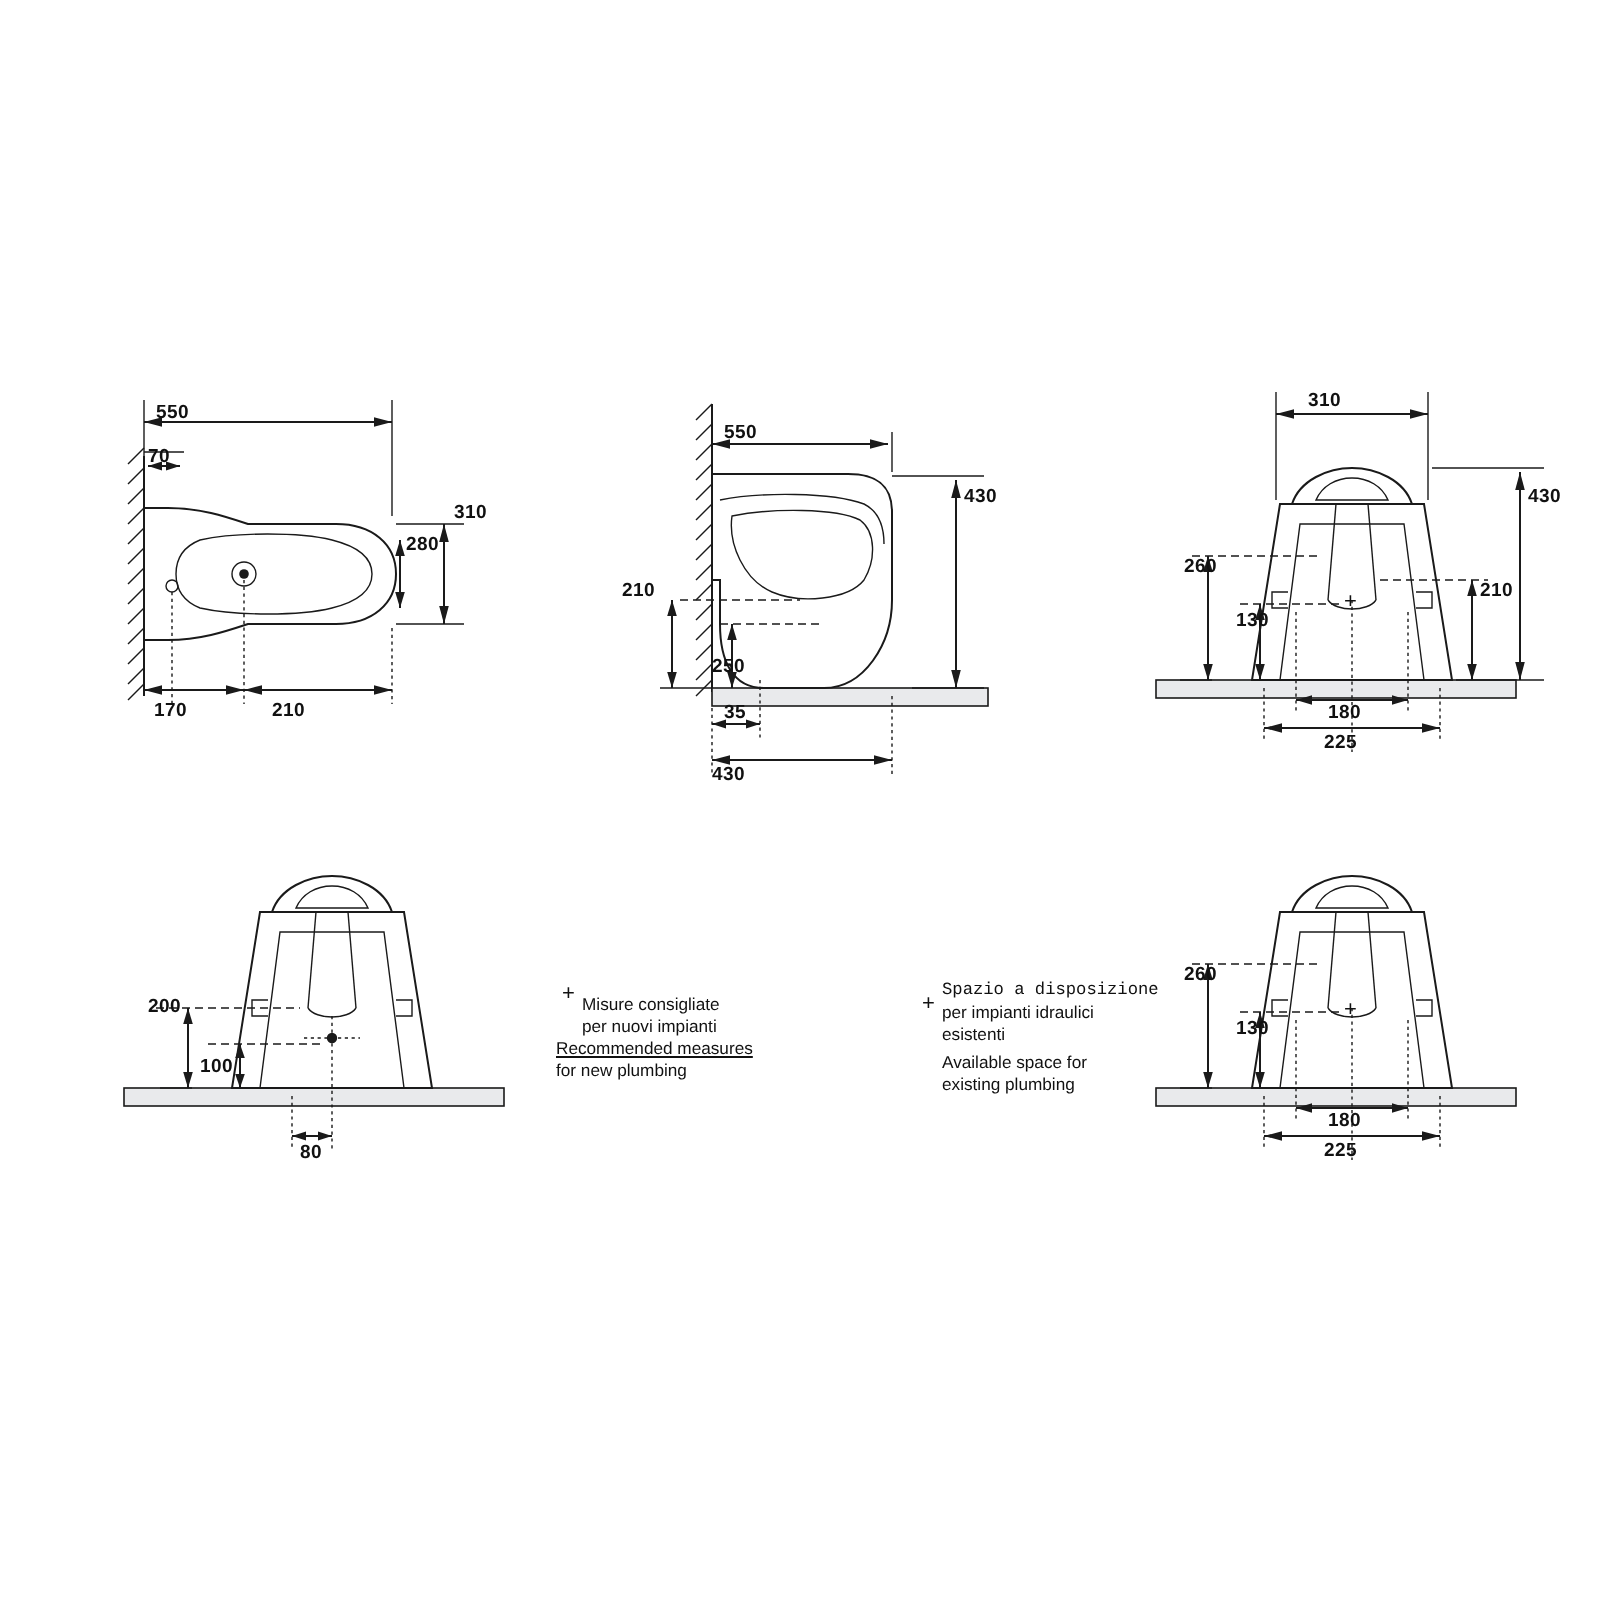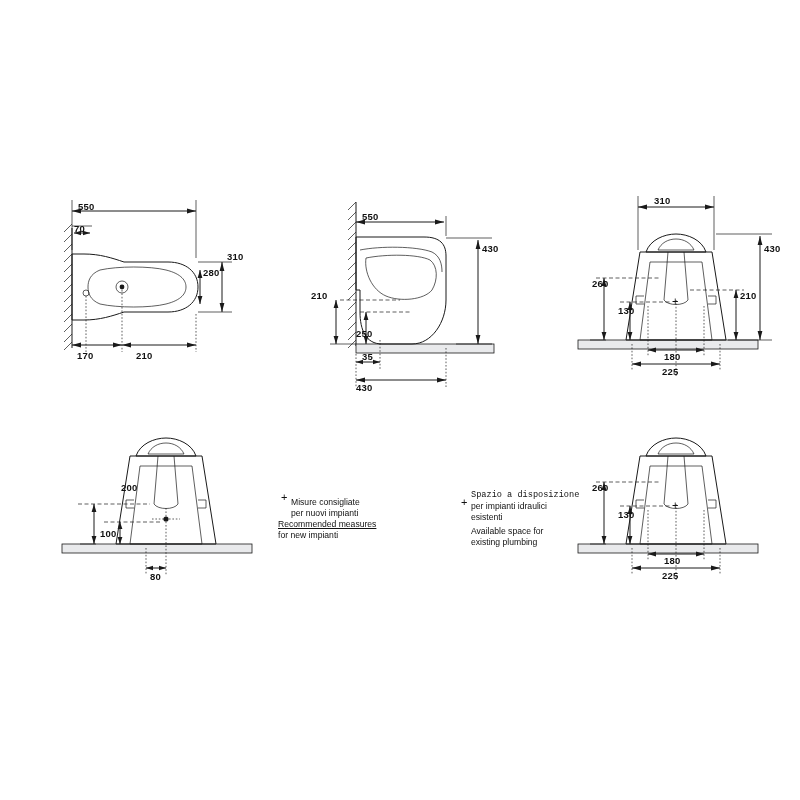--- a/index.html
+++ b/index.html
@@ -350,34 +350,34 @@
 
 <div class="lbl b" style="left:654px; top:195px;">310</div>
 <div class="lbl b" style="left:764px; top:243px;">430</div>
 <div class="lbl b" style="left:592px; top:278px;">260</div>
 <div class="lbl b" style="left:740px; top:290px;">210</div>
 <div class="lbl b" style="left:618px; top:305px;">130</div>
 <div class="lbl b" style="left:664px; top:351px;">180</div>
 <div class="lbl b" style="left:662px; top:366px;">225</div>
 <div class="star" style="left:672px; top:500px;">+</div>
 
-<div class="lbl b" style="left:74px;  top:482px;margin-left:47px;">200</div>
+<div class="lbl b" style="left:74px;  top:498px;">200</div>
 <div class="lbl b" style="left:100px; top:528px;">100</div>
 <div class="lbl b" style="left:150px; top:571px;">80</div>
 
 <div class="lbl b" style="left:592px; top:482px;">260</div>
 <div class="lbl b" style="left:618px; top:509px;">130</div>
 <div class="lbl b" style="left:664px; top:555px;">180</div>
 <div class="lbl b" style="left:662px; top:570px;">225</div>
 <div class="star" style="left:672px; top:296px;">+</div>
 
 <div class="star" style="left:281px; top:492px;">+</div>
 <div class="note" style="left:291px; top:497px;">Misure consigliate</div>
 <div class="note" style="left:291px; top:508px;">per nuovi impianti</div>
 <div class="note" style="left:278px; top:519px;text-decoration:underline;">Recommended measures</div>
-<div class="note" style="left:278px; top:530px;">for new impianti</div>
+<div class="note" style="left:278px; top:530px;">for new plumbing</div>
 
 <div class="star" style="left:461px; top:497px;">+</div>
 <div class="note" style="left:471px; top:490px;font-family:Liberation Mono, monospace;">Spazio a disposizione</div>
 <div class="note" style="left:471px; top:501px;">per impianti idraulici</div>
 <div class="note" style="left:471px; top:512px;">esistenti</div>
 <div class="note" style="left:471px; top:526px;">Available space for</div>
 <div class="note" style="left:471px; top:537px;">existing plumbing</div>
 
 </body></html>

